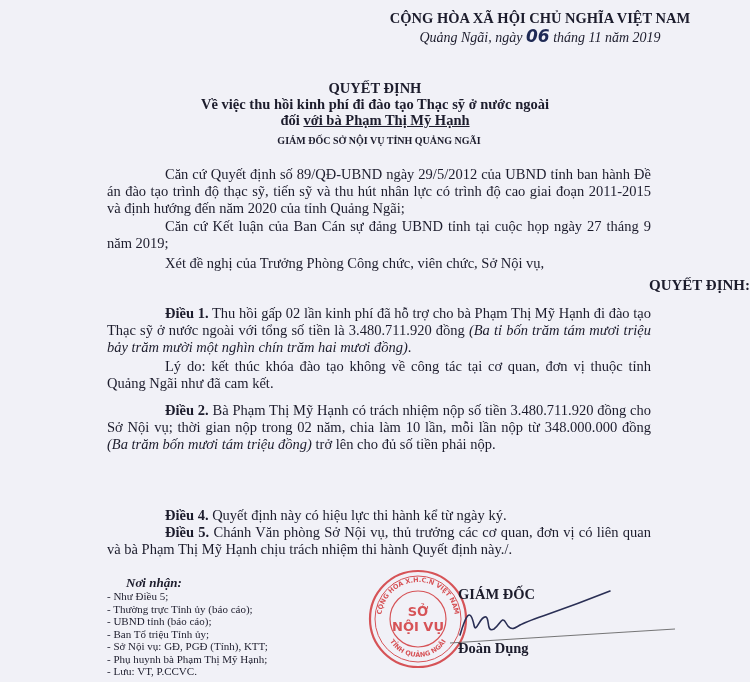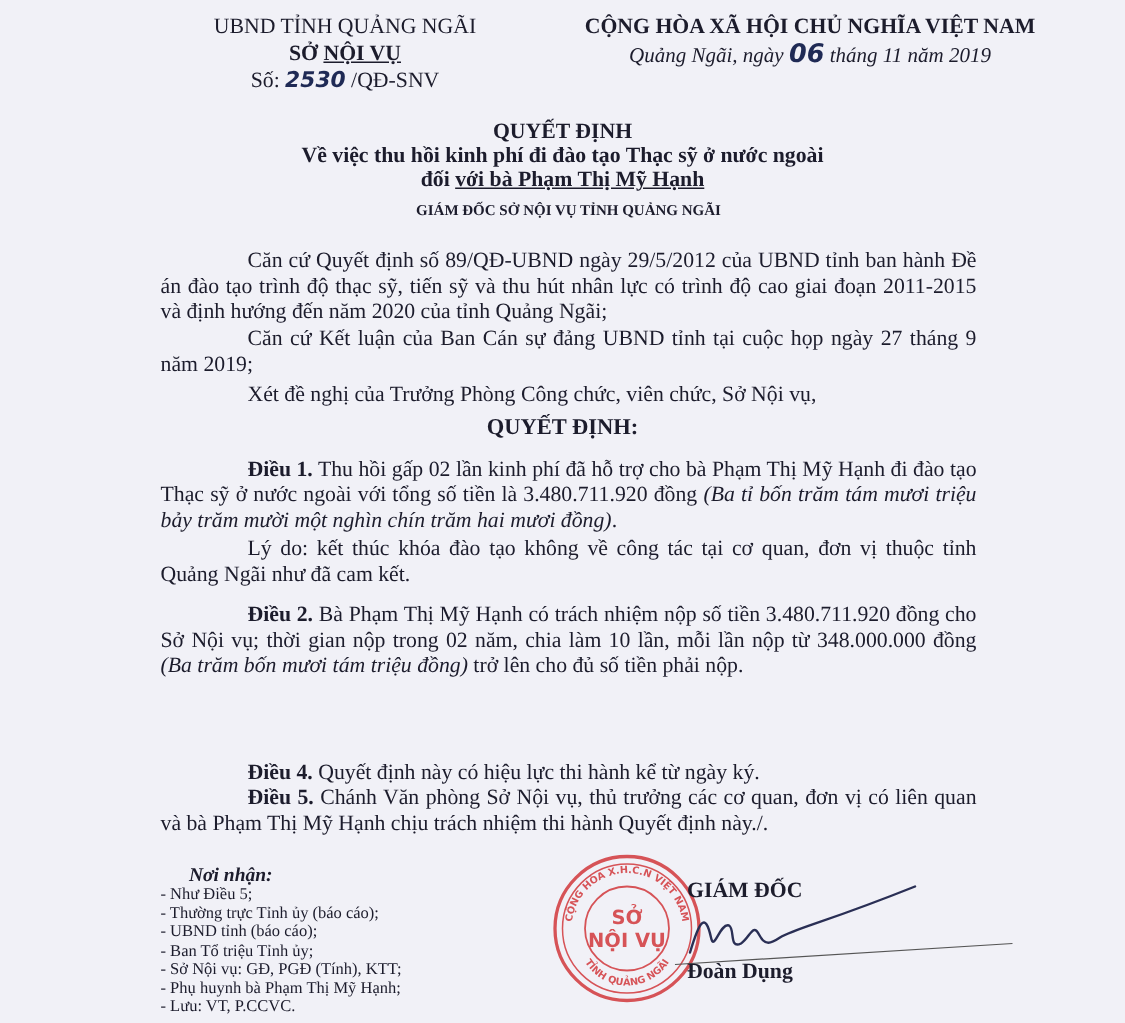--- a/index.html
+++ b/index.html
@@ -21,40 +21,35 @@
     .hdr-left { left: 110px; top: 9px; width: 240px; text-align: center; font-size: 14.5px; line-height: 18px; }
     .hdr-right { left: 330px; top: 9px; width: 420px; text-align: center; font-size: 14.5px; line-height: 18px; }
     .hdr-right .motto { font-weight: bold; border-bottom: 1px solid #333; display: inline-block; line-height: 17px; }
     .hdr-right .dateline { font-style: italic; font-size: 14px; }
 
     .title-block { left: 0; width: 750px; text-align: center; top: 80px; font-size: 14.5px; line-height: 16px; font-weight: bold; }
     .authority { left: 4px; width: 750px; text-align: center; top: 135px; font-size: 10px; font-weight: bold; }
 
     .body-text { left: 107px; width: 544px; font-size: 14.5px; line-height: 17px; white-space: normal; text-align: justify; }
     .indent { text-indent: 58px; }
-    .decision-head { left: 0; width: 750px; text-align: center; top: 277px; font-size: 15px; font-weight: bold; }
+    .decision-head { left: 0; width: 750px; text-align: right; top: 277px; font-size: 15px; font-weight: bold; }
 
     .recipients { left: 107px; top: 575px; font-size: 11px; line-height: 12.5px; white-space: normal; width: 240px; }
     .recipients .rtitle { font-weight: bold; font-style: italic; font-size: 13px; line-height: 15px; margin-left: 19px; }
 
     .signer-title { left: 458px; top: 586px; font-size: 14.5px; font-weight: bold; }
     .signer-name { left: 458px; top: 640px; font-size: 14.5px; font-weight: bold; }
     .seal { left: 367px; top: 568px; width: 102px; height: 102px; }
     .signature { left: 440px; top: 585px; width: 240px; height: 70px; }
   </style>
 </head>
 <body>
 
 <div class="page">
 
-  <div class="abs hdr-left">
-    <div>UBND TỈNH QUẢNG NGÃI</div>
-    <div class="b"><span>SỞ </span><span class="u">NỘI VỤ</span></div>
-    <div><span>Số: </span><span class="handwritten">2530</span><span> /QĐ-SNV</span></div>
-  </div>
 
   <div class="abs hdr-right">
     <div class="b">CỘNG HÒA XÃ HỘI CHỦ NGHĨA VIỆT NAM</div>
     <div class="dateline"><span>Quảng Ngãi, ngày </span><span class="handwritten" style="font-size:17px">06</span><span> tháng 11 năm 2019</span></div>
   </div>
 
   <div class="abs title-block">
     <div>QUYẾT ĐỊNH</div>
     <div>Về việc thu hồi kinh phí đi đào tạo Thạc sỹ ở nước ngoài</div>
     <div><span>đối </span><span class="u">với bà Phạm Thị Mỹ Hạnh</span></div>

